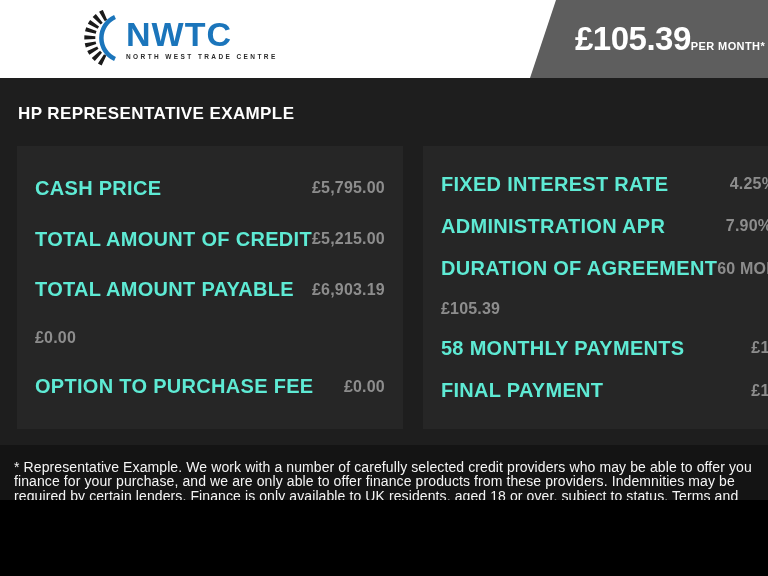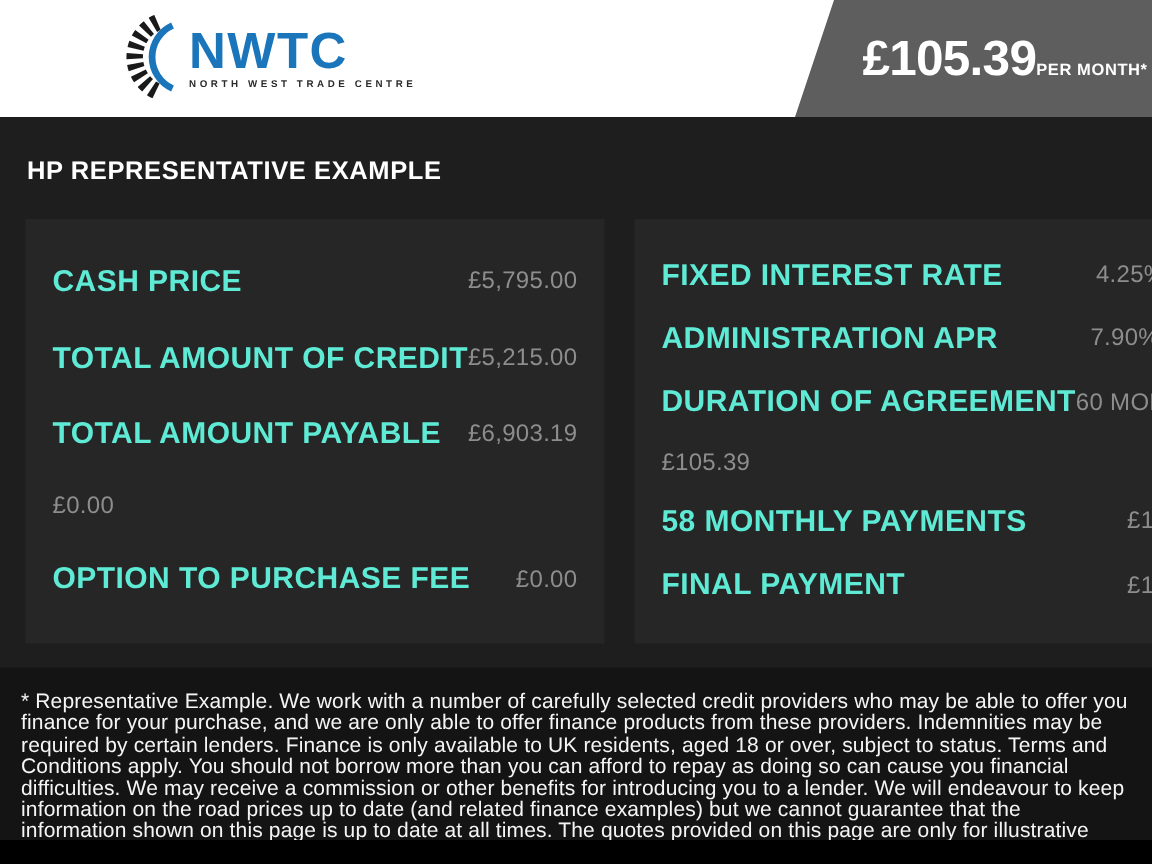--- a/index.html
+++ b/index.html
@@ -2,21 +2,21 @@
 <html><head>
 <meta charset="utf-8">
 <style>
   * { margin: 0; padding: 0; box-sizing: border-box; }
   html, body { background: #000; }
   body { font-family: "Liberation Sans", sans-serif; }
 
   .screen {
     position: relative;
     width: 768px;
-    height: 560px;
+    height: 500px;
     background: #1e1e1e;
     overflow: hidden;
   }
 
   
   .header {
     position: relative;
     height: 78px;
     background: #ffffff;
   }
@@ -102,21 +102,21 @@
   }
   .row-label {
     font-size: 20px;
     font-weight: bold;
     color: #5eead4;
     letter-spacing: 0.3px;
     white-space: nowrap;
   }
   .row-value {
     font-size: 16px;
-    font-weight: normal;
+    font-weight: bold;
     color: #8d8d8d;
     letter-spacing: 0.2px;
     white-space: nowrap;
   }
 
   
   .disclaimer {
     margin-top: 16px;
     height: 134px;
     background: #141414;

